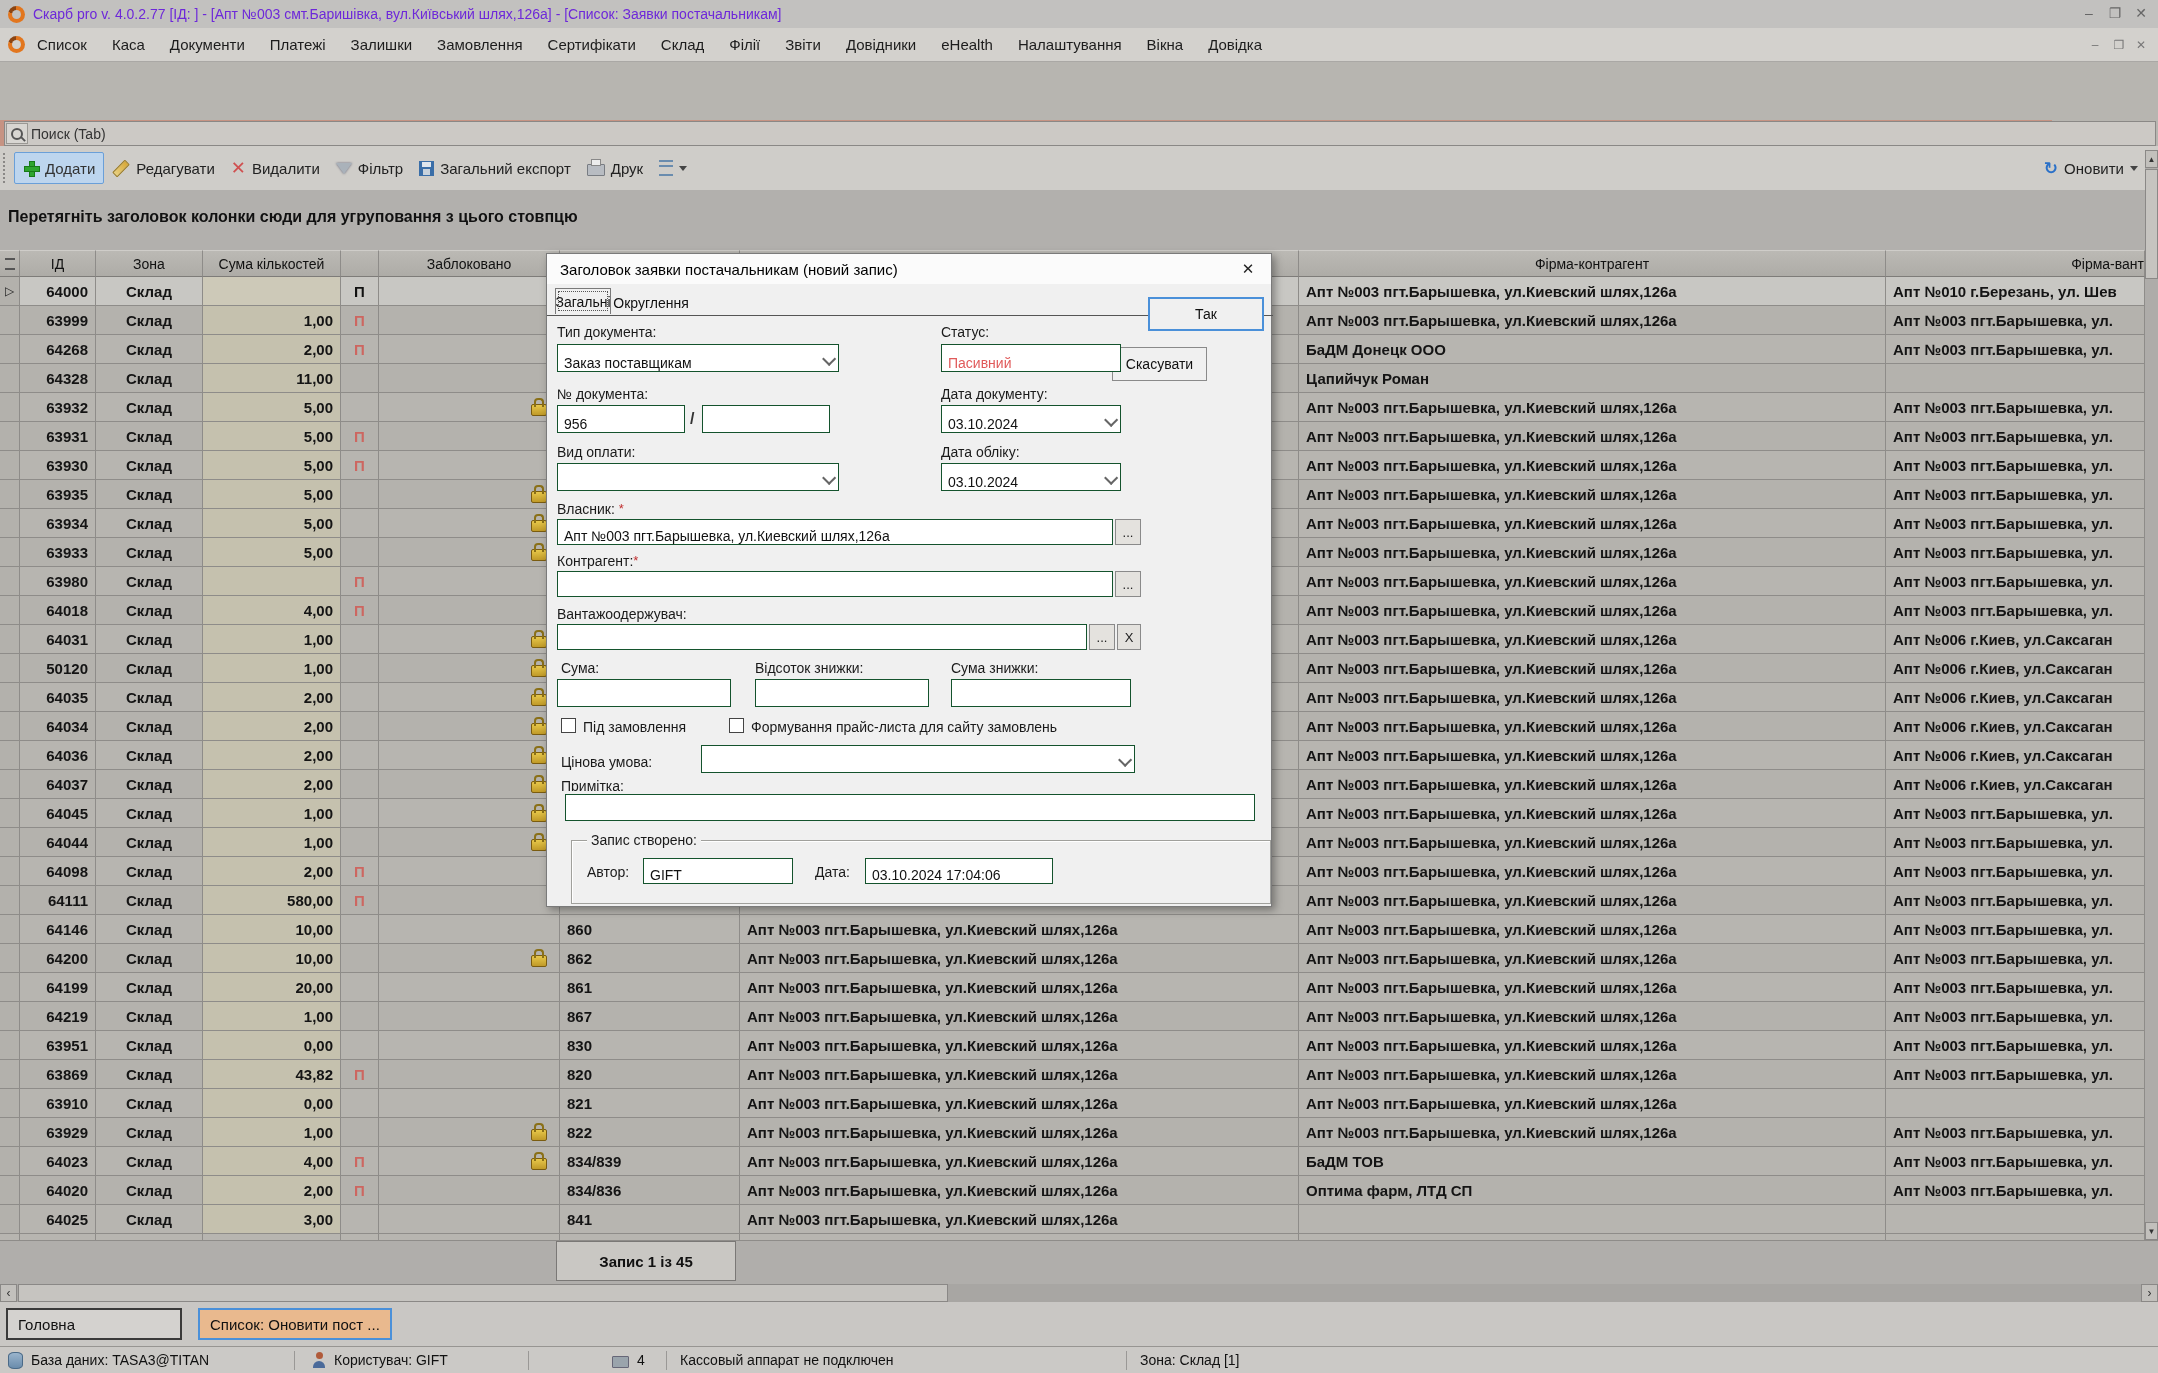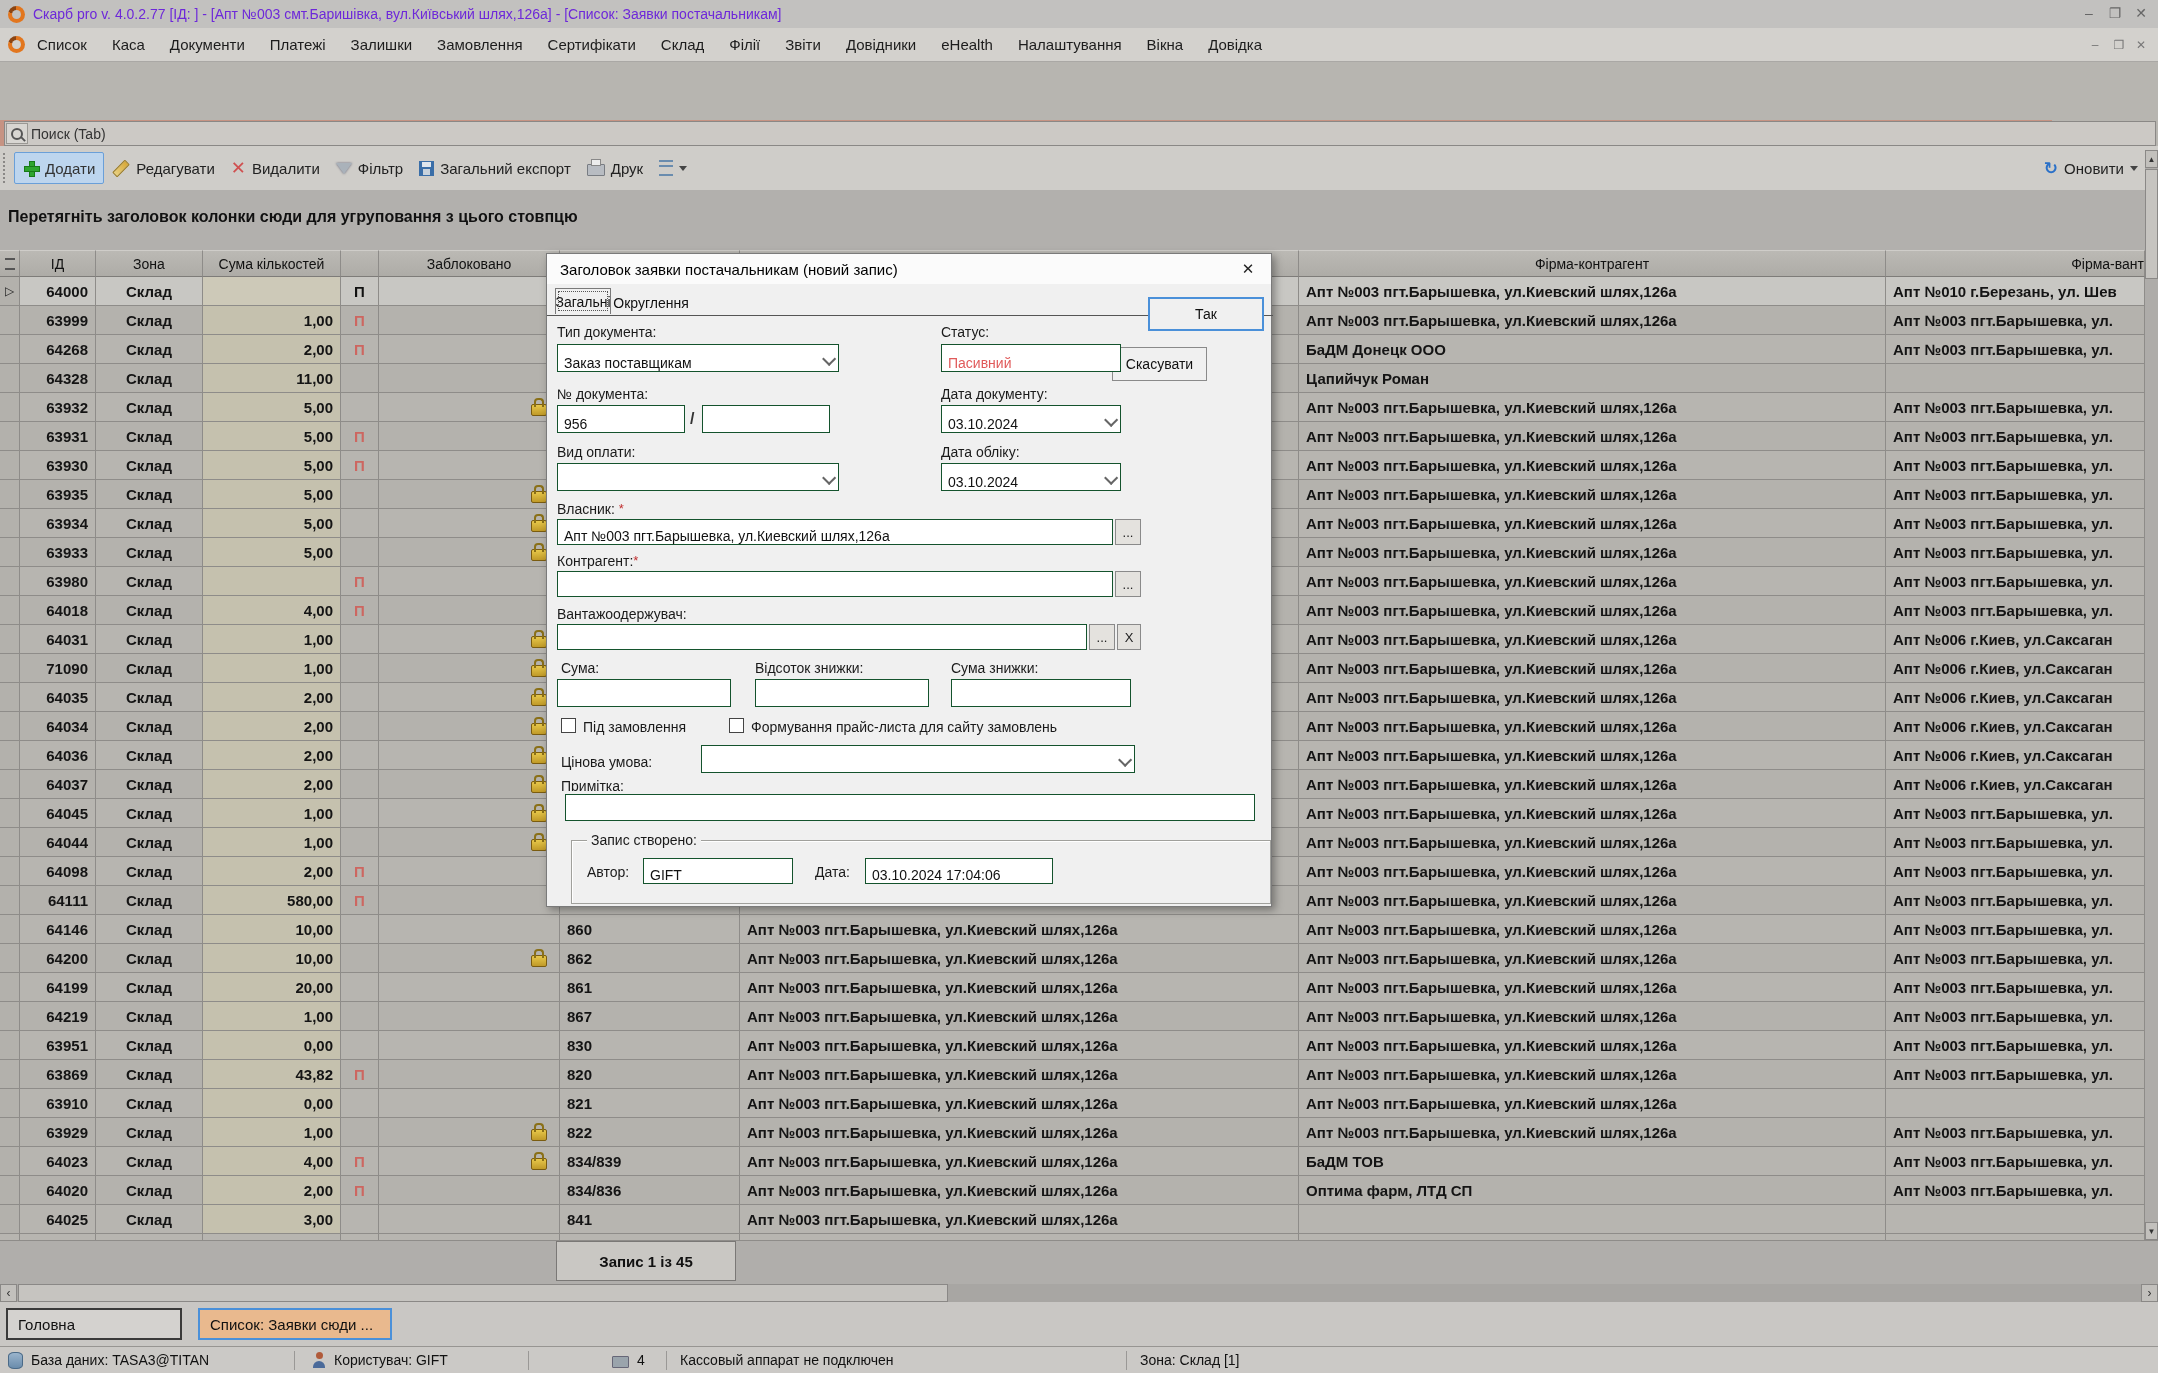--- a/index.html
+++ b/index.html
@@ -393,21 +393,21 @@
         <div class="tcell c-lock" style="left: 379px; width: 181px;">
           <span class="lock"></span>
         </div>
         <div class="tcell c-no" style="left: 560px; width: 180px;"></div>
         <div class="tcell c-own" style="left: 740px; width: 559px;"></div>
         <div class="tcell c-con" style="left: 1299px; width: 587px;">Апт №003 пгт.Барышевка, ул.Киевский шлях,126а</div>
         <div class="tcell c-cons" style="left: 1886px; width: 259px;">Апт №006 г.Киев, ул.Саксаган</div>
       </div>
       <div class="trow alt" style="top: 377px;">
         <div class="tcell c-mark" style="left: 0px; width: 20px;"></div>
-        <div class="tcell c-id" style="left: 20px; width: 76px;">71090</div>
+        <div class="tcell c-id" style="left: 20px; width: 76px;">50120</div>
         <div class="tcell c-zone" style="left: 96px; width: 107px;">Склад</div>
         <div class="tcell c-qty" style="left: 203px; width: 138px;">1,00</div>
         <div class="tcell c-p" style="left: 341px; width: 38px;"></div>
         <div class="tcell c-lock" style="left: 379px; width: 181px;">
           <span class="lock"></span>
         </div>
         <div class="tcell c-no" style="left: 560px; width: 180px;"></div>
         <div class="tcell c-own" style="left: 740px; width: 559px;"></div>
         <div class="tcell c-con" style="left: 1299px; width: 587px;">Апт №003 пгт.Барышевка, ул.Киевский шлях,126а</div>
         <div class="tcell c-cons" style="left: 1886px; width: 259px;">Апт №006 г.Киев, ул.Саксаган</div>
@@ -768,21 +768,21 @@
   </div>
 
   <div class="abs vscroll">
     <div class="varrow" style="top:0;">▲</div>
     <div class="vthumb"></div>
     <div class="varrow" style="bottom:0;">▼</div>
   </div>
 
   <div class="abs tabsrow">
     <div class="wtab home">Головна</div>
-    <div class="wtab list">Список: Заявки сюди ...</div>
+    <div class="wtab list">Список: Оновити пост ...</div>
   </div>
 
   <div class="abs statusbar">
     <span class="sbitem" style="margin-left:8px;">
         <span class="dbicon"></span>
         <span>База даних: TASA3@TITAN</span>
       </span>
     <span class="sbsep" style="left:294px;"></span>
     <span class="sbitem" style="position:absolute;left:312px;">
         <span class="usr"></span>

